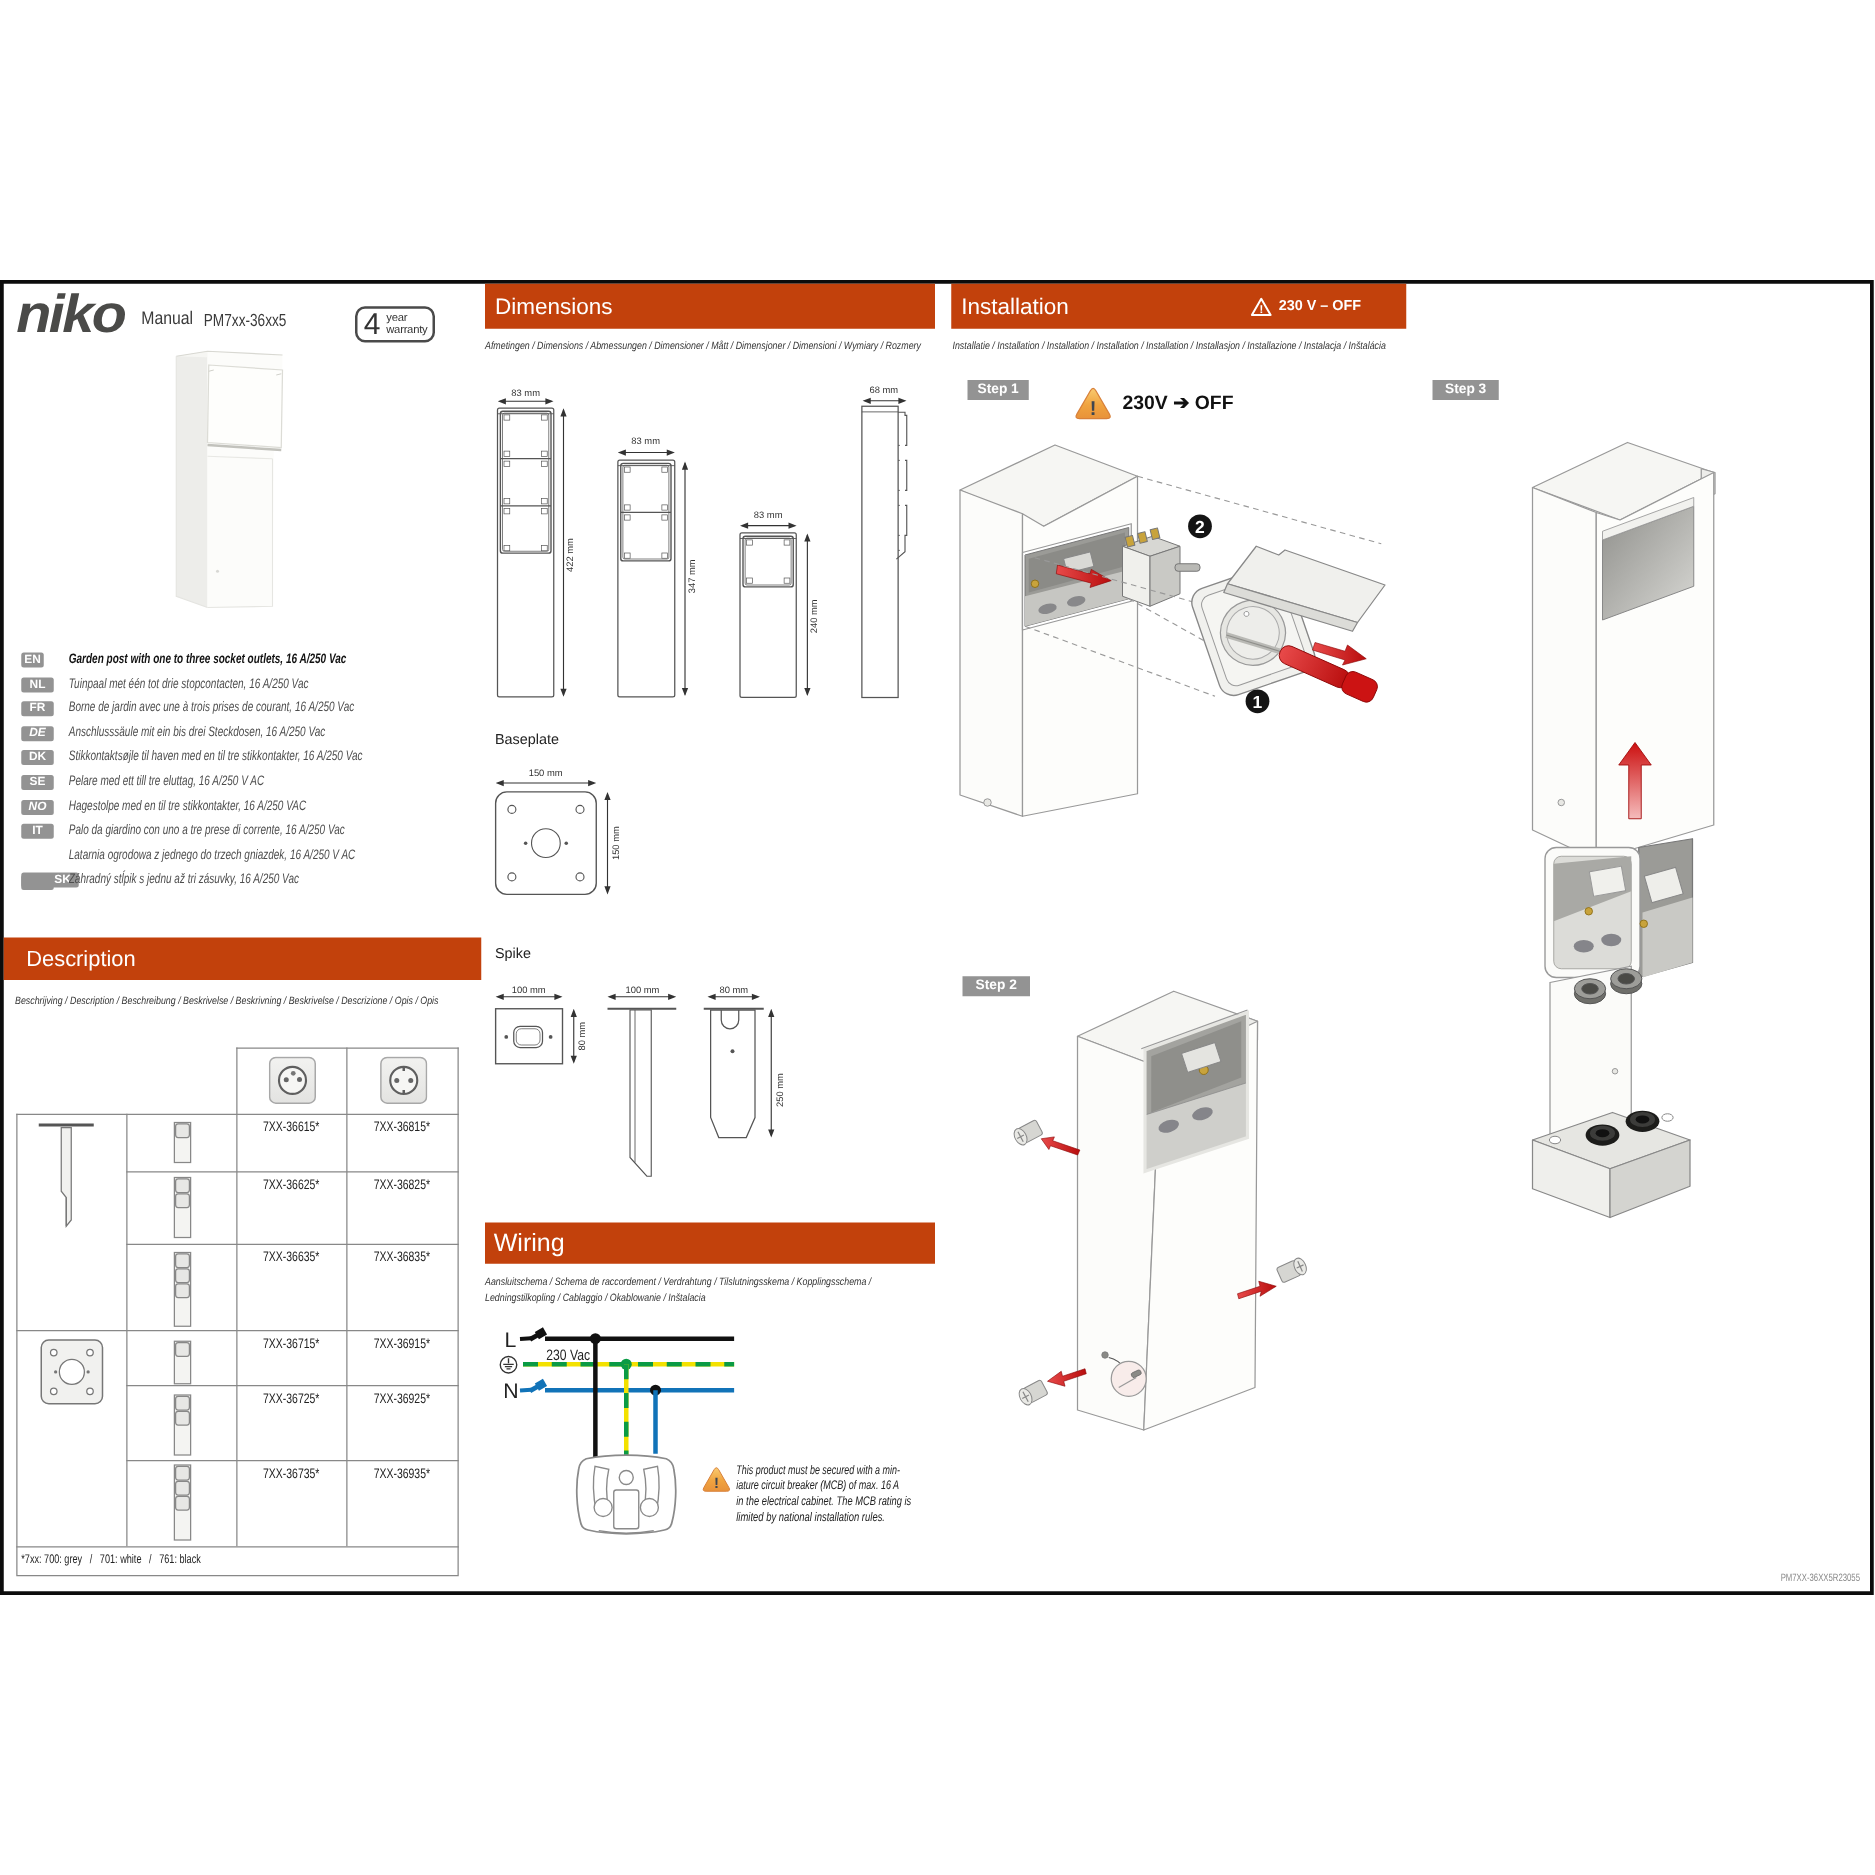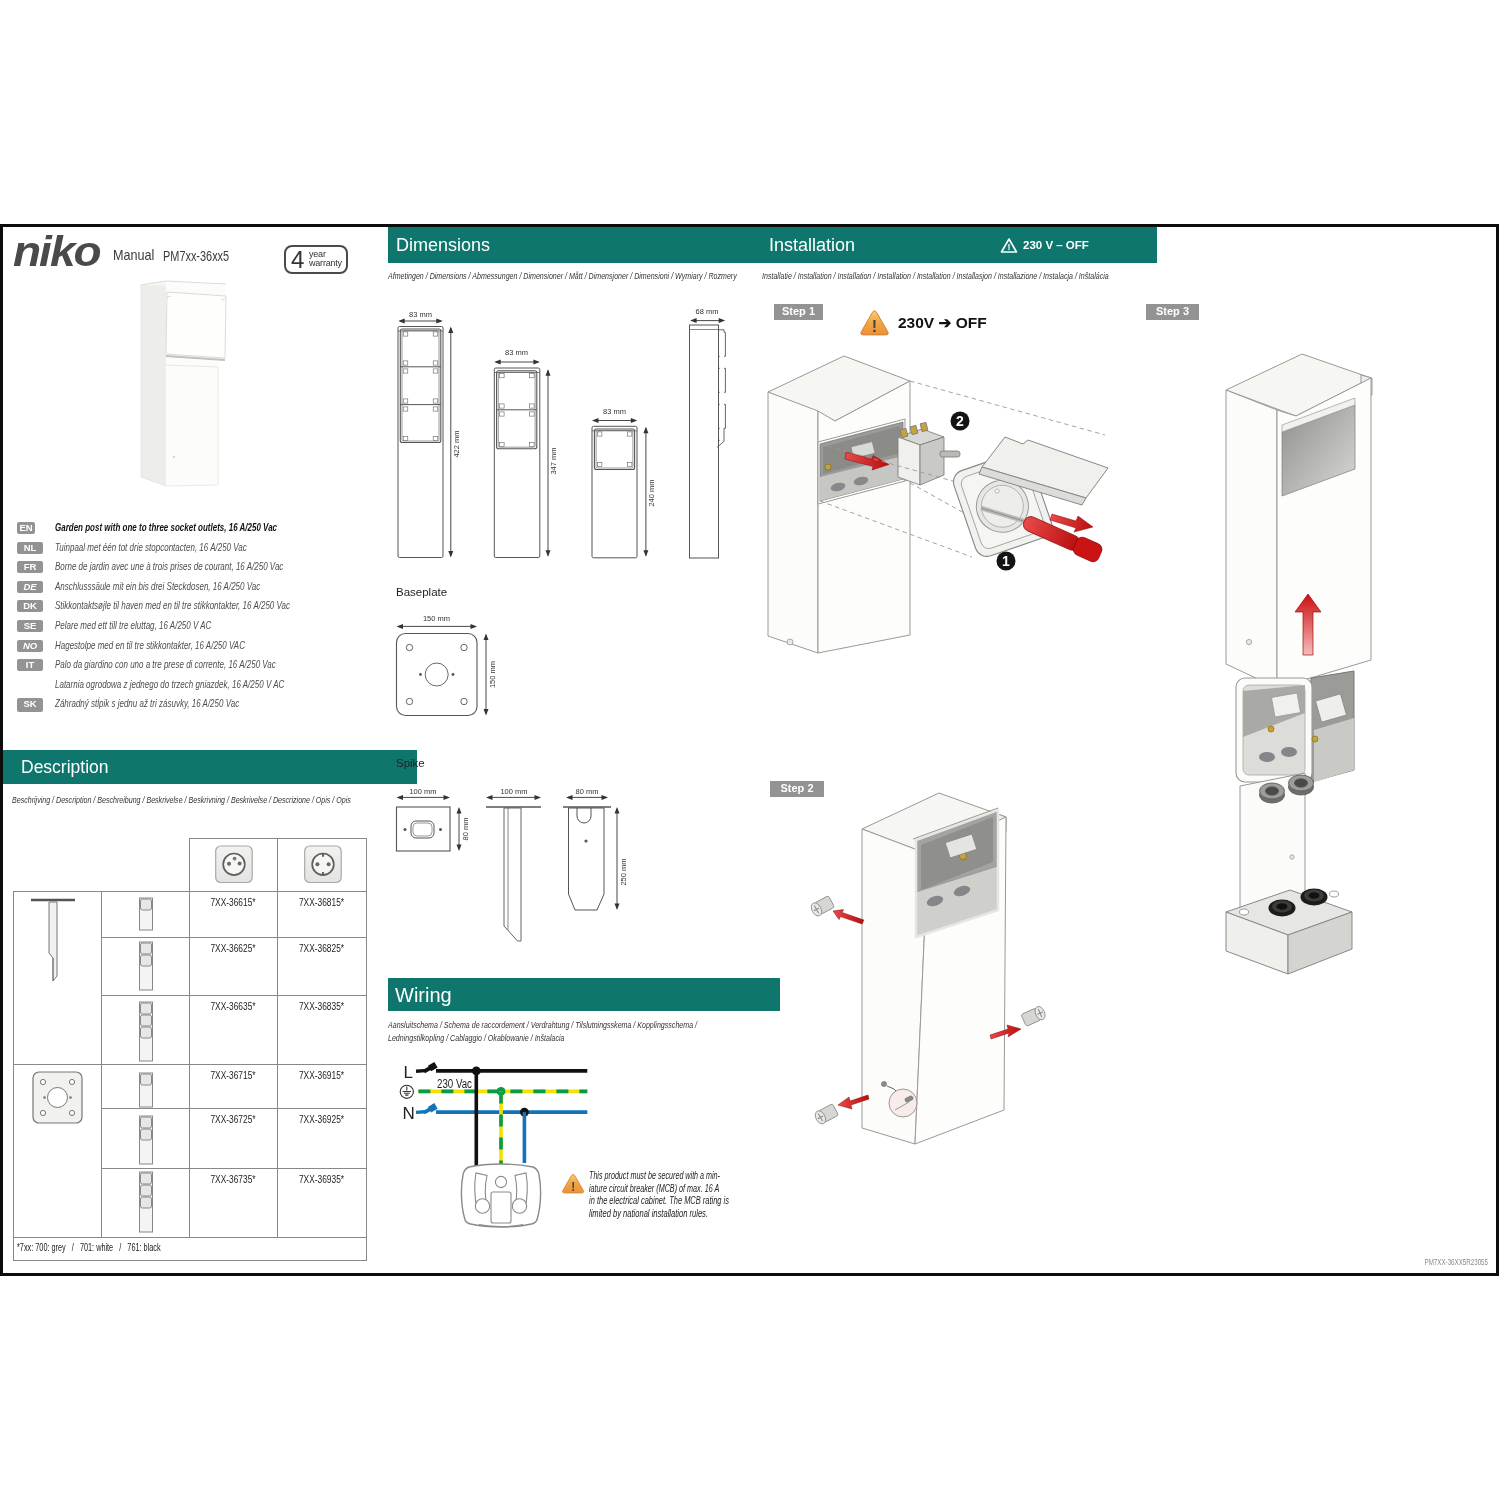--- a/index.html
+++ b/index.html
@@ -1,18 +1,18 @@
 <!DOCTYPE html>
 <html><head>
 <meta charset="utf-8">
 <style>
   html,body{margin:0;padding:0;background:#fff;}
   body{width:1500px;height:1500px;position:relative;font-family:"Liberation Sans",sans-serif;overflow:hidden;}
   .abs{position:absolute;}
-  .bar{background:#0f766e;color:#fff;padding-left:32px;}
+  .bar{background:#c2410c;color:#fff;}
   .it{font-style:italic;}
   .badge{position:absolute;background:#939393;color:#fff;font-weight:bold;text-align:center;}
   svg{display:block;}
   .cx73{transform:scaleX(0.727);transform-origin:left top;white-space:nowrap;}
   .cx83{transform:scaleX(0.832);transform-origin:left top;white-space:nowrap;}
   .code{transform:scaleX(0.76);}
 </style>
 </head>
 <body>
 
@@ -67,21 +67,21 @@
 
   <div class="badge" style="left:17px;top:640px;width:26px;height:12px;font-size:9.5px;line-height:12px;border-radius:2px;font-style:italic;">NO</div>
   <div class="abs it cx73" style="left:55px;top:639px;font-size:11px;color:#4d4d4d;">Hagestolpe med en til tre stikkontakter, 16 A/250 VAC</div>
 
   <div class="badge" style="left:17px;top:659px;width:26px;height:12px;font-size:9.5px;line-height:12px;border-radius:2px;">IT</div>
   <div class="abs it cx73" style="left:55px;top:658px;font-size:11px;color:#4d4d4d;">Palo da giardino con uno a tre prese di corrente, 16 A/250 Vac</div>
 
   <div class="badge" style="left:17px;top:700px;width:26px;height:12px;font-size:9.5px;line-height:12px;border-radius:2px;">PL</div>
   <div class="abs it cx73" style="left:55px;top:678px;font-size:11px;color:#4d4d4d;">Latarnia ogrodowa z jednego do trzech gniazdek, 16 A/250 V AC</div>
 
-  <div class="badge" style="left:17px;top:698px;width:26px;height:12px;font-size:9.5px;line-height:12px;border-radius:2px;">SK</div>
+  <div class="badge" style="left:17px;top:698px;width:26px;height:12px;font-size:9.5px;line-height:12px;border-radius:2px;padding-left:20px;">SK</div>
   <div class="abs it cx73" style="left:55px;top:697px;font-size:11px;color:#4d4d4d;">Záhradný stĺpik s jednu až tri zásuvky, 16 A/250 Vac</div>
 </div>
 
 <div class="abs bar" style="left:3px;top:750px;width:382px;height:34px;">
     <span style="position:absolute;left:18px;top:7px;font-size:17.5px;">Description</span>
   </div>
 
 <div class="abs it cx83" style="left:12px;top:795px;font-size:8.5px;color:#333;">Beschrijving / Description / Beschreibung / Beskrivelse / Beskrivning / Beskrivelse / Descrizione / Opis / Opis</div>
 
 <div id="desctable" style="position:absolute;left:0;top:0;">

